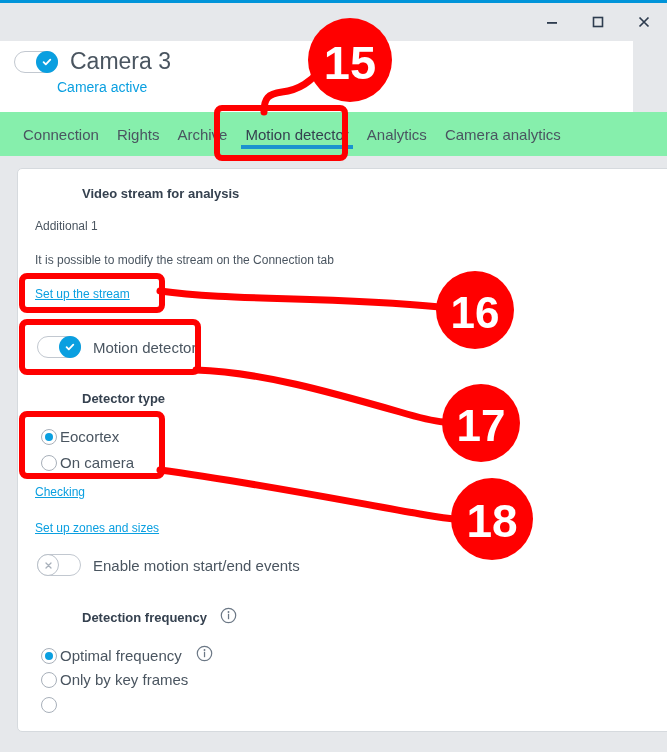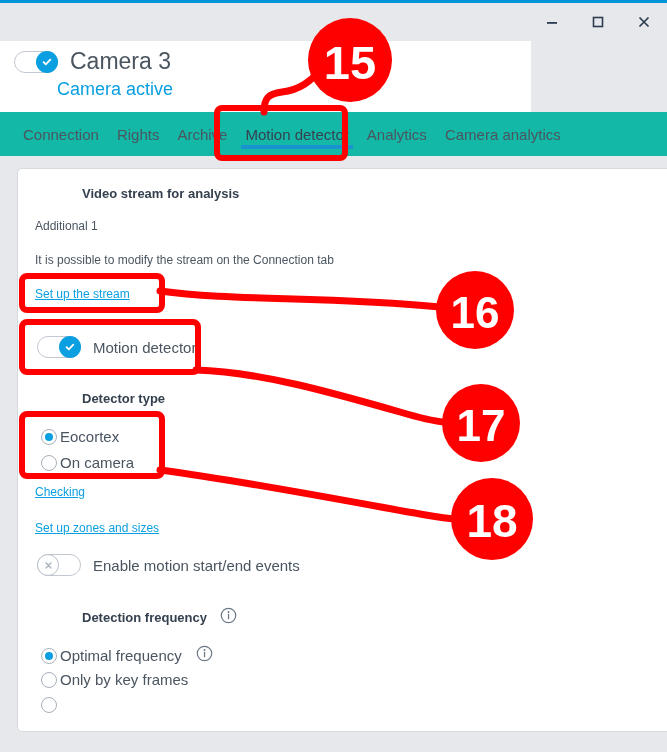--- a/index.html
+++ b/index.html
@@ -52,21 +52,21 @@
     align-items: center;
     justify-content: center;
     color: #2e3c4f;
   }
   .win-btn svg { display: block; }
 
   
   .cam-header {
     position: absolute;
     left: 0; top: 41px;
-    width: 531px;
+    width: 633px;
     height: 71px;
     background: #ffffff;
   }
   .cam-row {
     position: absolute;
     left: 14px; top: 9px;
     display: flex;
     align-items: center;
   }
   .toggle-on {
@@ -94,32 +94,32 @@
   .cam-title {
     font-size: 23px;
     color: #4a5560;
     margin-left: 12px;
     line-height: 1;
     white-space: nowrap;
   }
   .cam-status {
     position: absolute;
     left: 57px; top: 38px;
-    font-size: 18px;
+    font-size: 14px;
     color: #0a9fe0;
     white-space: nowrap;
   }
 
   
   .tabbar {
     position: absolute;
     left: 0; top: 112px;
     width: 667px;
     height: 44px;
-    background: #14b8a6;
+    background: #86efac;
   }
   .tabs {
     position: absolute;
     left: 14px; top: 0;
     display: flex;
     align-items: flex-start;
     height: 44px;
   }
   .tab {
     font-size: 15px;

